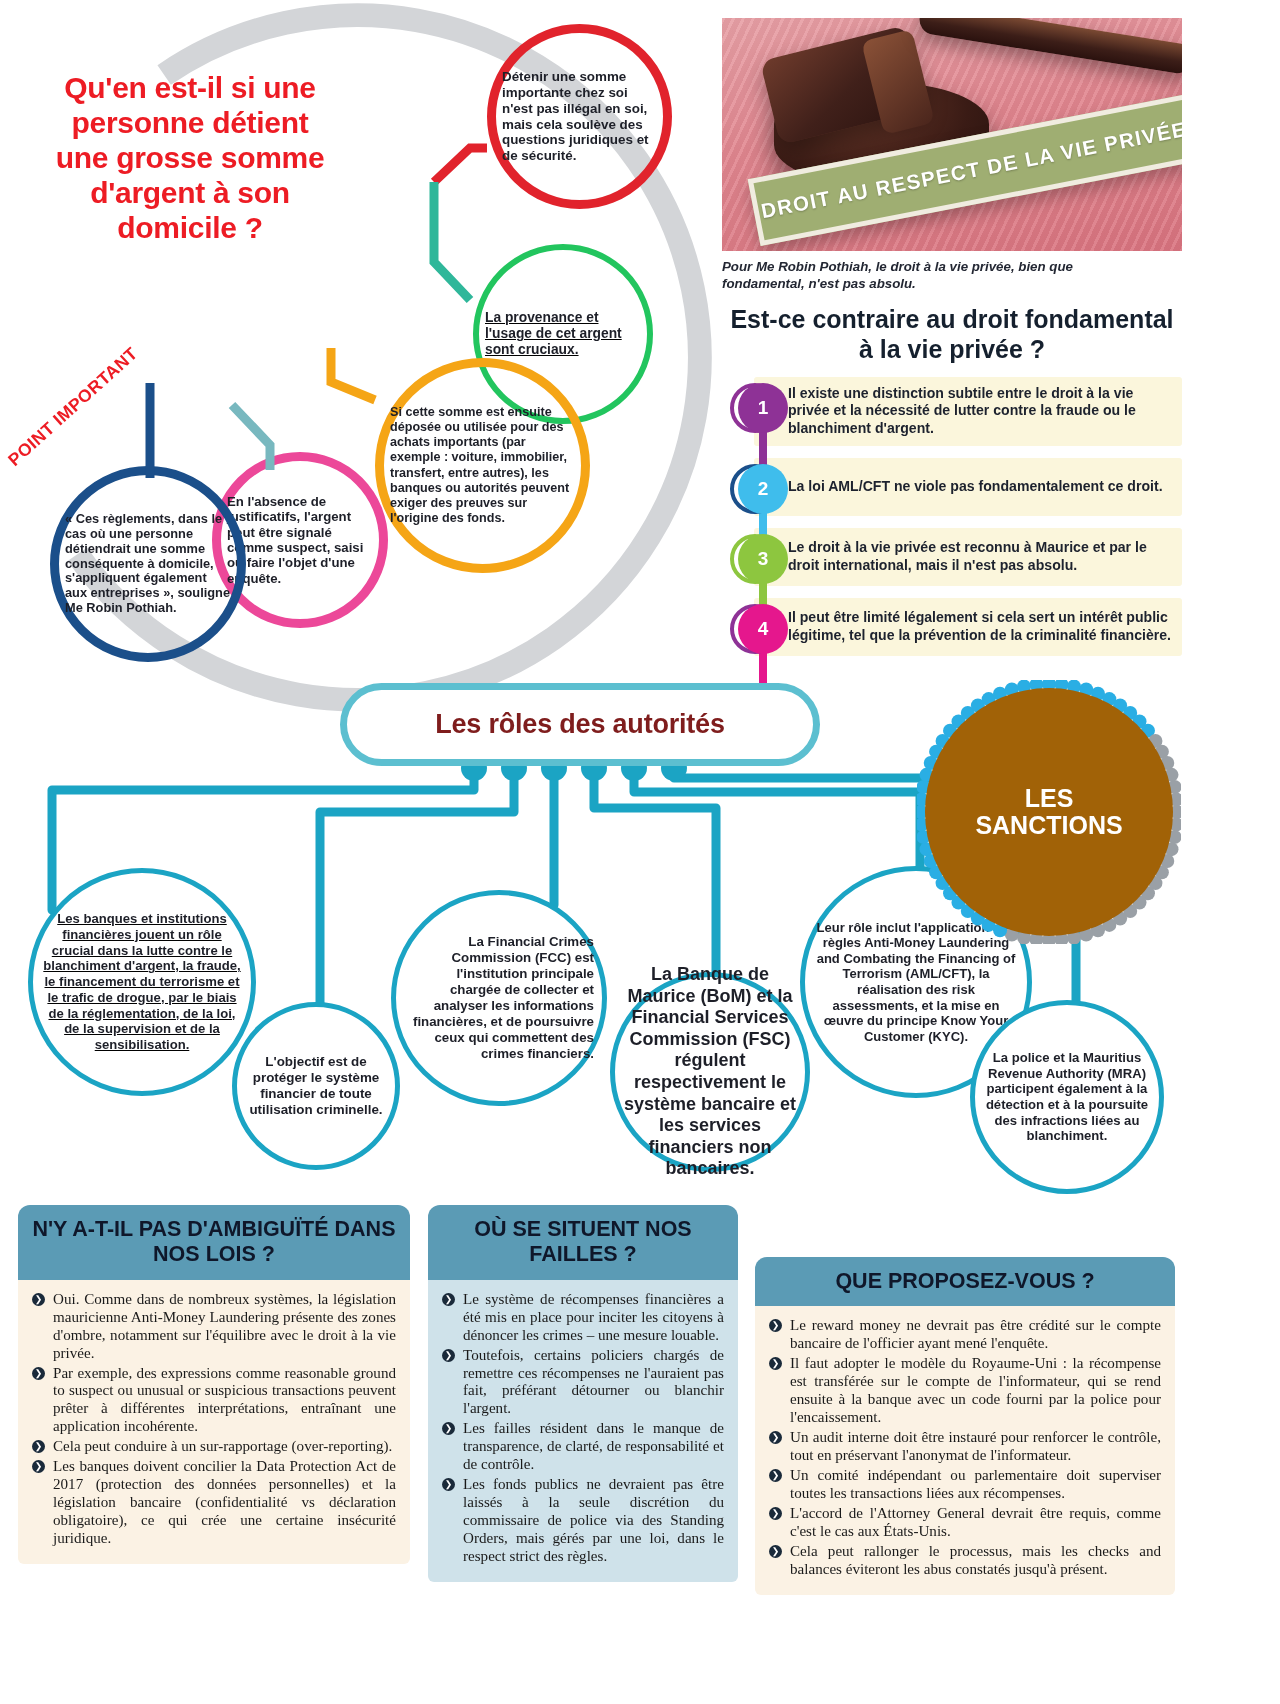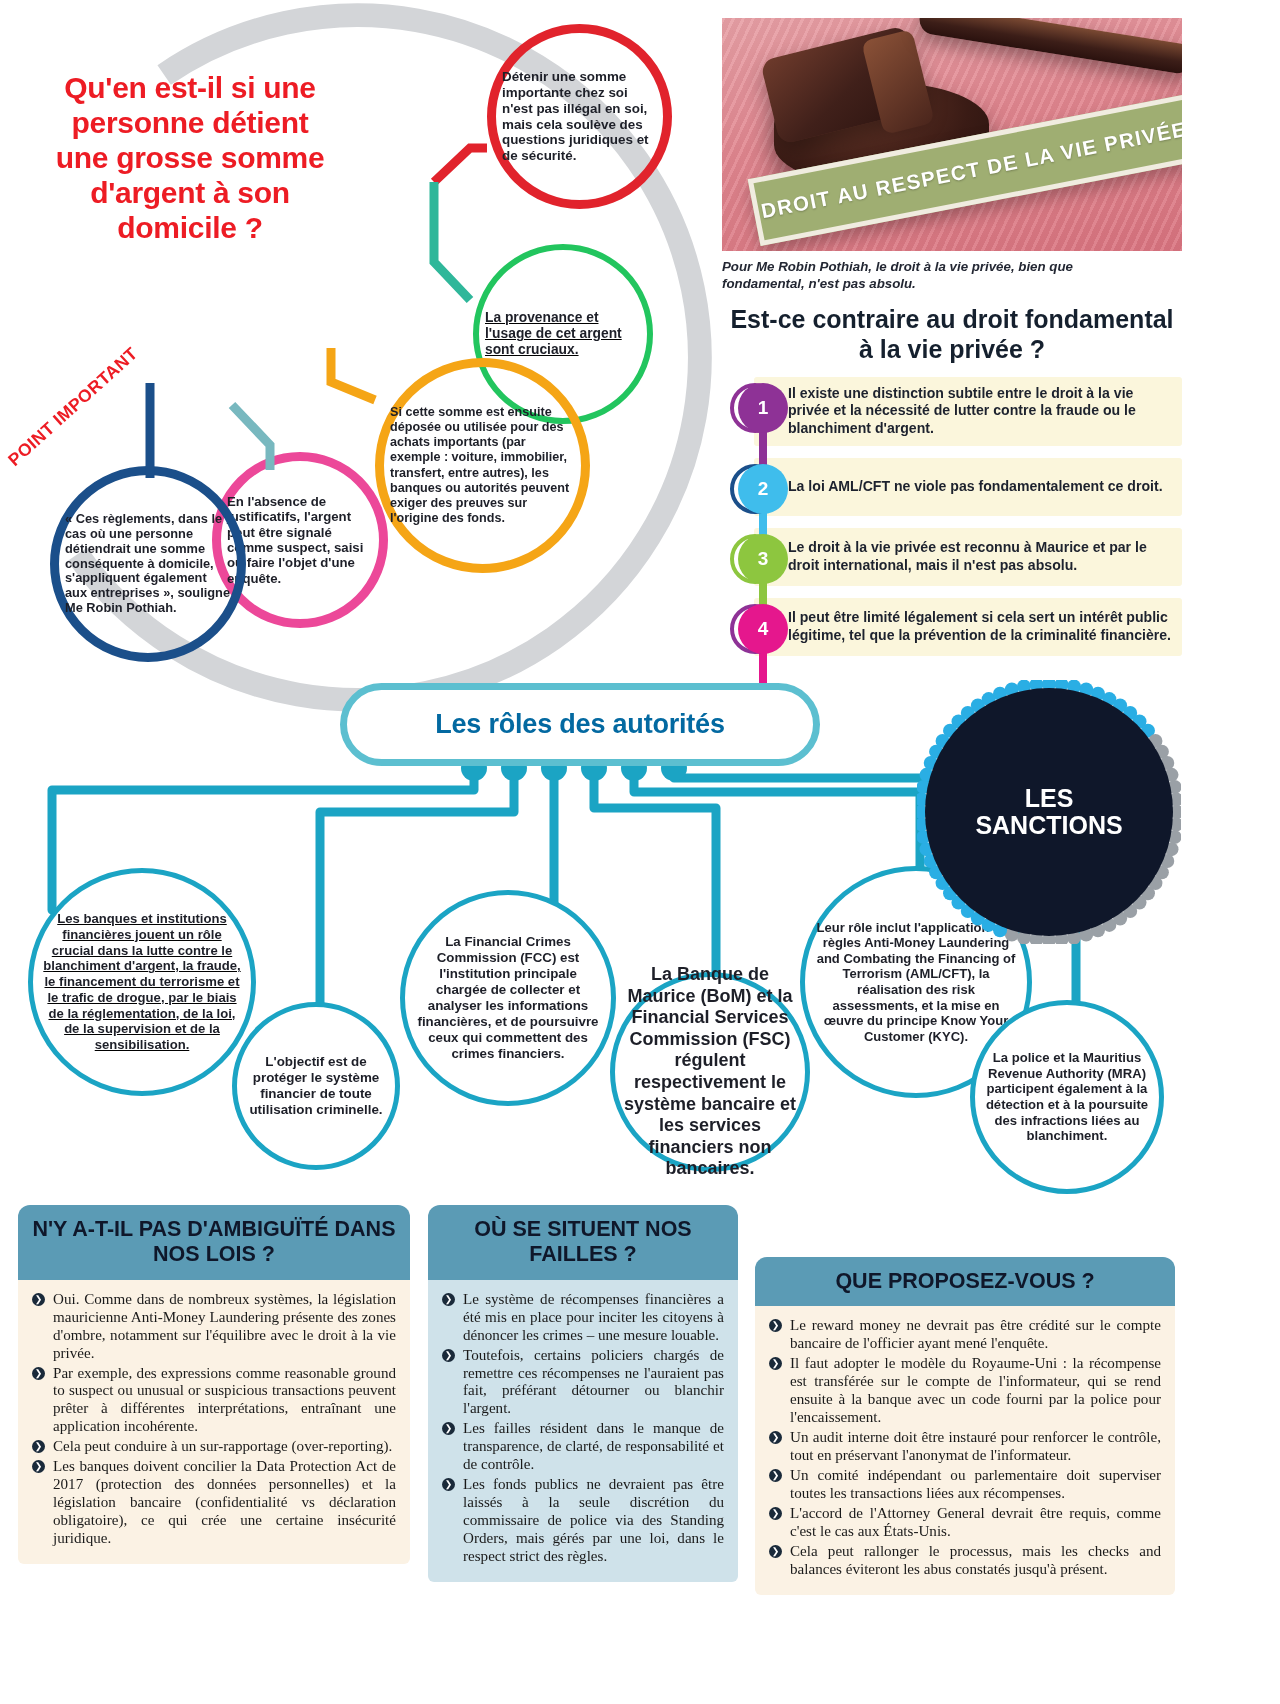--- a/index.html
+++ b/index.html
@@ -149,30 +149,30 @@
   }
 
   
   #banner {
     left:340px; top:683px; width:480px; height:83px;
     border:7px solid #5cbfd0; border-radius:42px;
     background:#fff; display:flex; align-items:center; justify-content:center;
     z-index:6;
   }
   #banner span {
-    color:#0369a1; font-weight:800; font-size:27px; letter-spacing:-0.2px;
+    color:#7f1d1d; font-weight:800; font-size:27px; letter-spacing:-0.2px;
   }
 
   
   #sanctions {
     left:925px; top:688px; width:248px; height:248px; z-index:7;
   }
   #sanc-inner {
     position:absolute; inset:0; border-radius:50%;
-    background:#0f172a; color:#fff;
+    background:#a16207; color:#fff;
     display:flex; flex-direction:column; align-items:center; justify-content:center;
     text-align:center; padding:0 24px;
   }
   #sanc-title { font-weight:800; font-size:25px; line-height:1.1; }
   #sanc-body { margin-top:9px; font-weight:700; font-size:13.6px; line-height:1.22; }
 
   
   #connectors { left:0; top:660px; width:1280px; height:560px; z-index:1; }
 
   
@@ -181,21 +181,21 @@
     background:#fff; display:flex; align-items:center; justify-content:center;
     text-align:center; z-index:4;
   }
   .bub p {
     margin:0; font-weight:700; color:#1d1f28; line-height:1.2; padding:0 8px;
   }
   #bub1 { left:28px;  top:868px; width:228px; height:228px;text-decoration:underline; }
   #bub1 p { font-size:13.1px; }
   #bub2 { left:232px; top:1002px; width:168px; height:168px; }
   #bub2 p { font-size:13.4px; }
-  #bub3 { left:400px; top:890px; width:216px; height:216px; }
+  #bub3 { left:391px; top:890px; width:216px; height:216px;text-align:right; }
   #bub3 p { font-size:13.3px; }
   #bub4 { left:610px; top:972px; width:200px; height:200px; }
   #bub4 p { font-size:18px; }
   #bub5 { left:800px; top:866px; width:232px; height:232px; }
   #bub5 p { font-size:13.0px; }
   #bub6 { left:970px; top:1000px; width:194px; height:194px; }
   #bub6 p { font-size:13.1px; }
 
   
   .qbox { position:absolute; z-index:5; }

